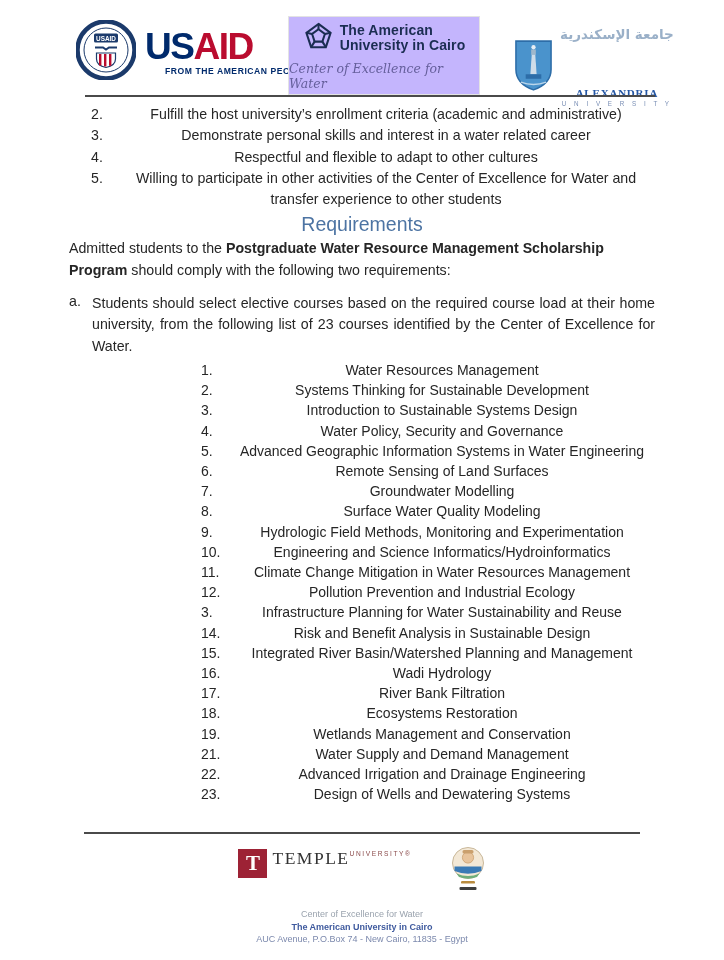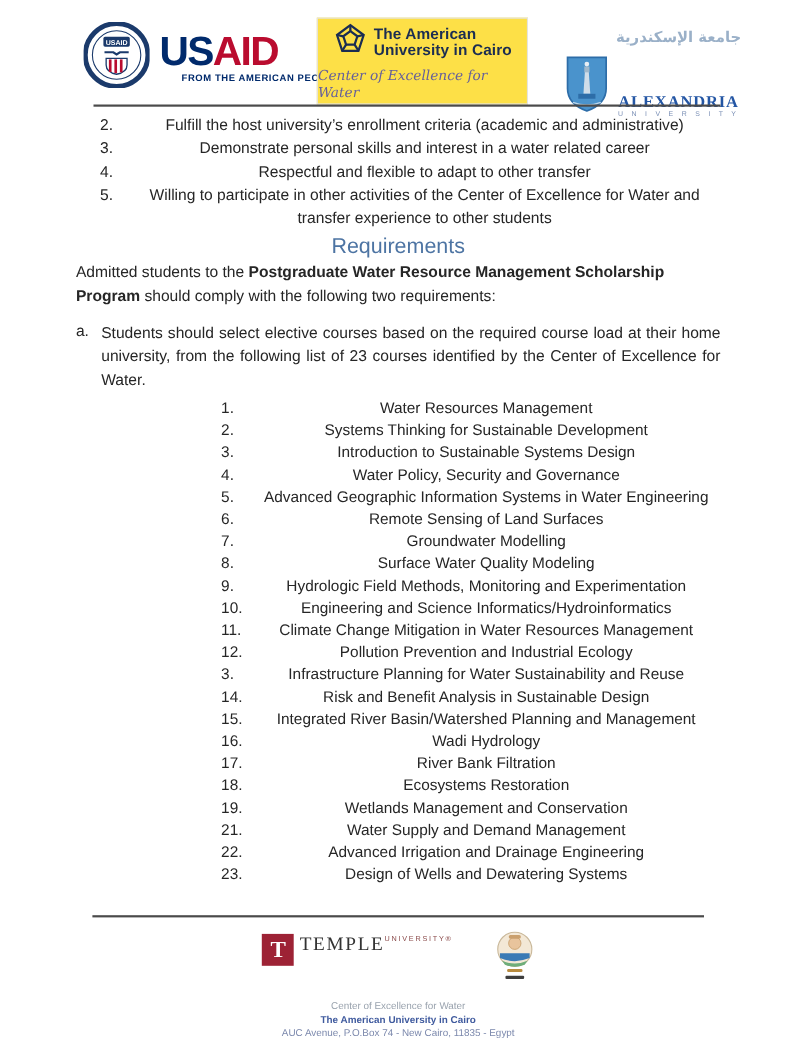--- a/index.html
+++ b/index.html
@@ -17,34 +17,34 @@
 
   .usaid { position:absolute; left:76px; top:20px; display:flex; align-items:center; gap:9px; }
   .usaid-text { display:flex; flex-direction:column; }
   .usaid-word { font-size:37px; font-weight:800; letter-spacing:-1.5px; line-height:36px; }
   .usaid-word .us { color:#002a6c; }
   .usaid-word .aid { color:#ba0c2f; }
   .usaid-tagline { font-size:8.6px; font-weight:700; color:#002a6c; letter-spacing:.55px; margin-top:1px;margin-left:20px; }
 
   .auc-box {
     position:absolute; left:288px; top:16px; width:192px; height:79px;
-    border:1px solid #e3e3e3; background:#fde047;
+    border:1px solid #e3e3e3; background:#c4b5fd;
     display:flex; flex-direction:column; align-items:center; justify-content:center;
   }
   .auc-row { display:flex; align-items:center; gap:6px; }
   .auc-name { color:#1b2d52; font-weight:700; font-size:14px; line-height:15.5px; letter-spacing:.1px; }
   .auc-tagline {
     font-family:"DejaVu Serif", serif; font-style:italic;
     color:#655f9b; font-size:12.5px; margin-top:5px;
   }
 
-  .alex { position:absolute; left:514px; top:26px; display:flex; align-items:flex-end; gap:7px; }
+  .alex { position:absolute; left:514px; top:26px; display:flex; align-items:center; gap:7px; }
   .alex-right { display:flex; flex-direction:column; align-items:center; }
   .alex-arabic { font-family:"DejaVu Sans", sans-serif; color:#9ab0c8; font-size:13.5px; font-weight:700; line-height:16px; }
-  .alex-name { font-family:"Liberation Serif", serif; font-weight:700; color:#2456a4; font-size:15px; letter-spacing:.8px; line-height:14px;margin-top:44px; }
+  .alex-name { font-family:"Liberation Serif", serif; font-weight:700; color:#2456a4; font-size:11px; letter-spacing:.8px; line-height:14px;margin-top:44px; }
   .alex-sub { color:#7a8fb5; font-size:6.3px; letter-spacing:3px; line-height:8px; }
 
   .rule-top { position:absolute; left:85px; top:95px; width:570px; height:2px; background:#4a4a4a; }
 
   
   .main { padding:16px 69px 0 69px; }
 
   .num-list { list-style:none; }
   .num-list li { display:flex; line-height:21.3px; font-size:14.2px; }
   .num-list .num { flex:none; width:26px; }
@@ -166,21 +166,21 @@
         <span class="txt">Fulfill the host university’s enrollment criteria (academic and administrative)</span>
       </li>
 
       <li>
         <span class="num">3.</span>
         <span class="txt">Demonstrate personal skills and interest in a water related career</span>
       </li>
 
       <li>
         <span class="num">4.</span>
-        <span class="txt">Respectful and flexible to adapt to other transfer</span>
+        <span class="txt">Respectful and flexible to adapt to other cultures</span>
       </li>
 
       <li>
         <span class="num">5.</span>
         <span class="txt">Willing to participate in other activities of the Center of Excellence for Water and transfer experience to other students</span>
       </li>
     </ol>
 
   <h2 class="req-heading">Requirements</h2>
 

